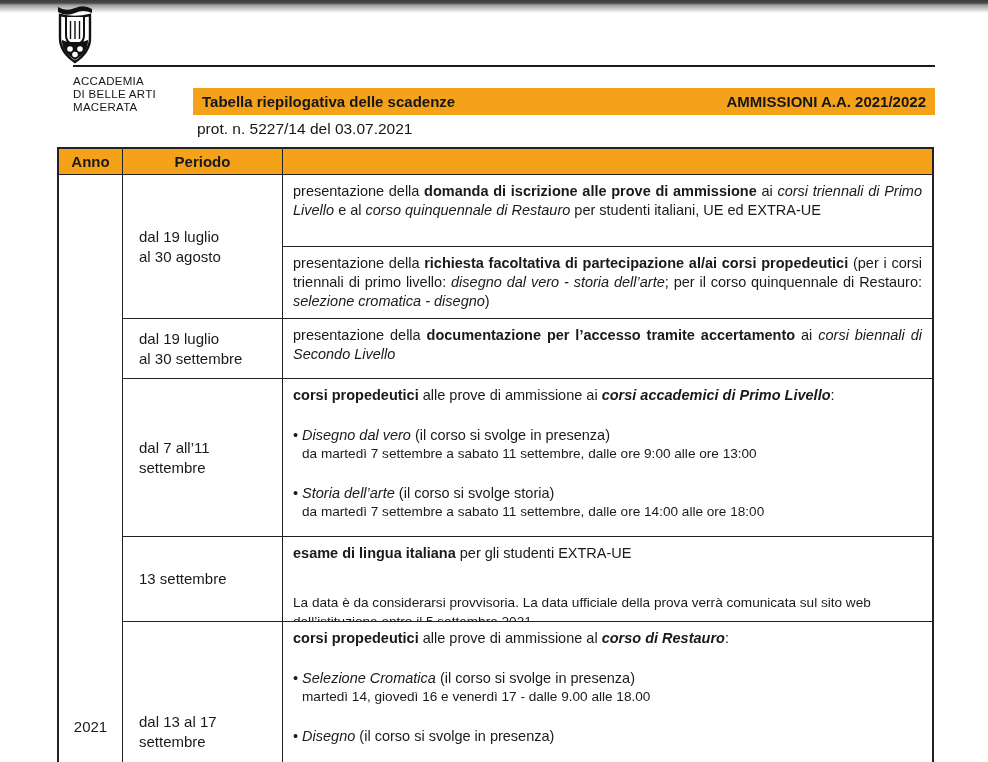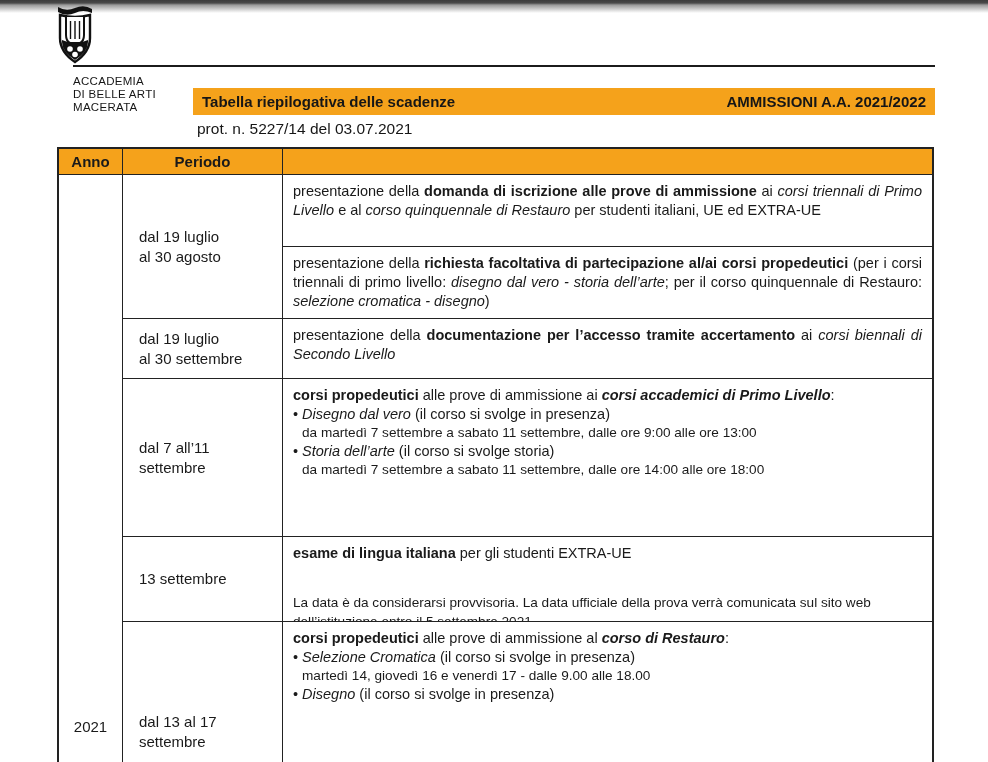--- a/index.html
+++ b/index.html
@@ -45,21 +45,21 @@
 
   .cnt { padding:7px 10px 8px 10px; font-size:14.5px; line-height:18.9px; overflow:hidden; }
   .ca { grid-area:2/3; border-bottom:1.5px solid #222; }
   .cb { grid-area:3/3; border-bottom:1.5px solid #222; }
   .c2 { grid-area:4/3; border-bottom:1.5px solid #222; }
   .c3 { grid-area:5/3; border-bottom:1.5px solid #222; }
   .c4 { grid-area:6/3; border-bottom:1.5px solid #222; }
   .c5 { grid-area:7/3; }
 
   .just { text-align:justify; }
-  .gap { }
+  .gap { margin-top:21px; }
   .detail { font-size:13.6px; line-height:18.6px; padding-left:9px; }
   .note { font-size:13.6px; line-height:18.6px; margin-top:31px; }
 
   .rs-r { font-weight:normal; font-style:normal; }
   .rs-b { font-weight:bold; }
   .rs-i { font-style:italic; }
   .rs-bi { font-weight:bold; font-style:italic; }
 </style>
 </head>
 <body>

